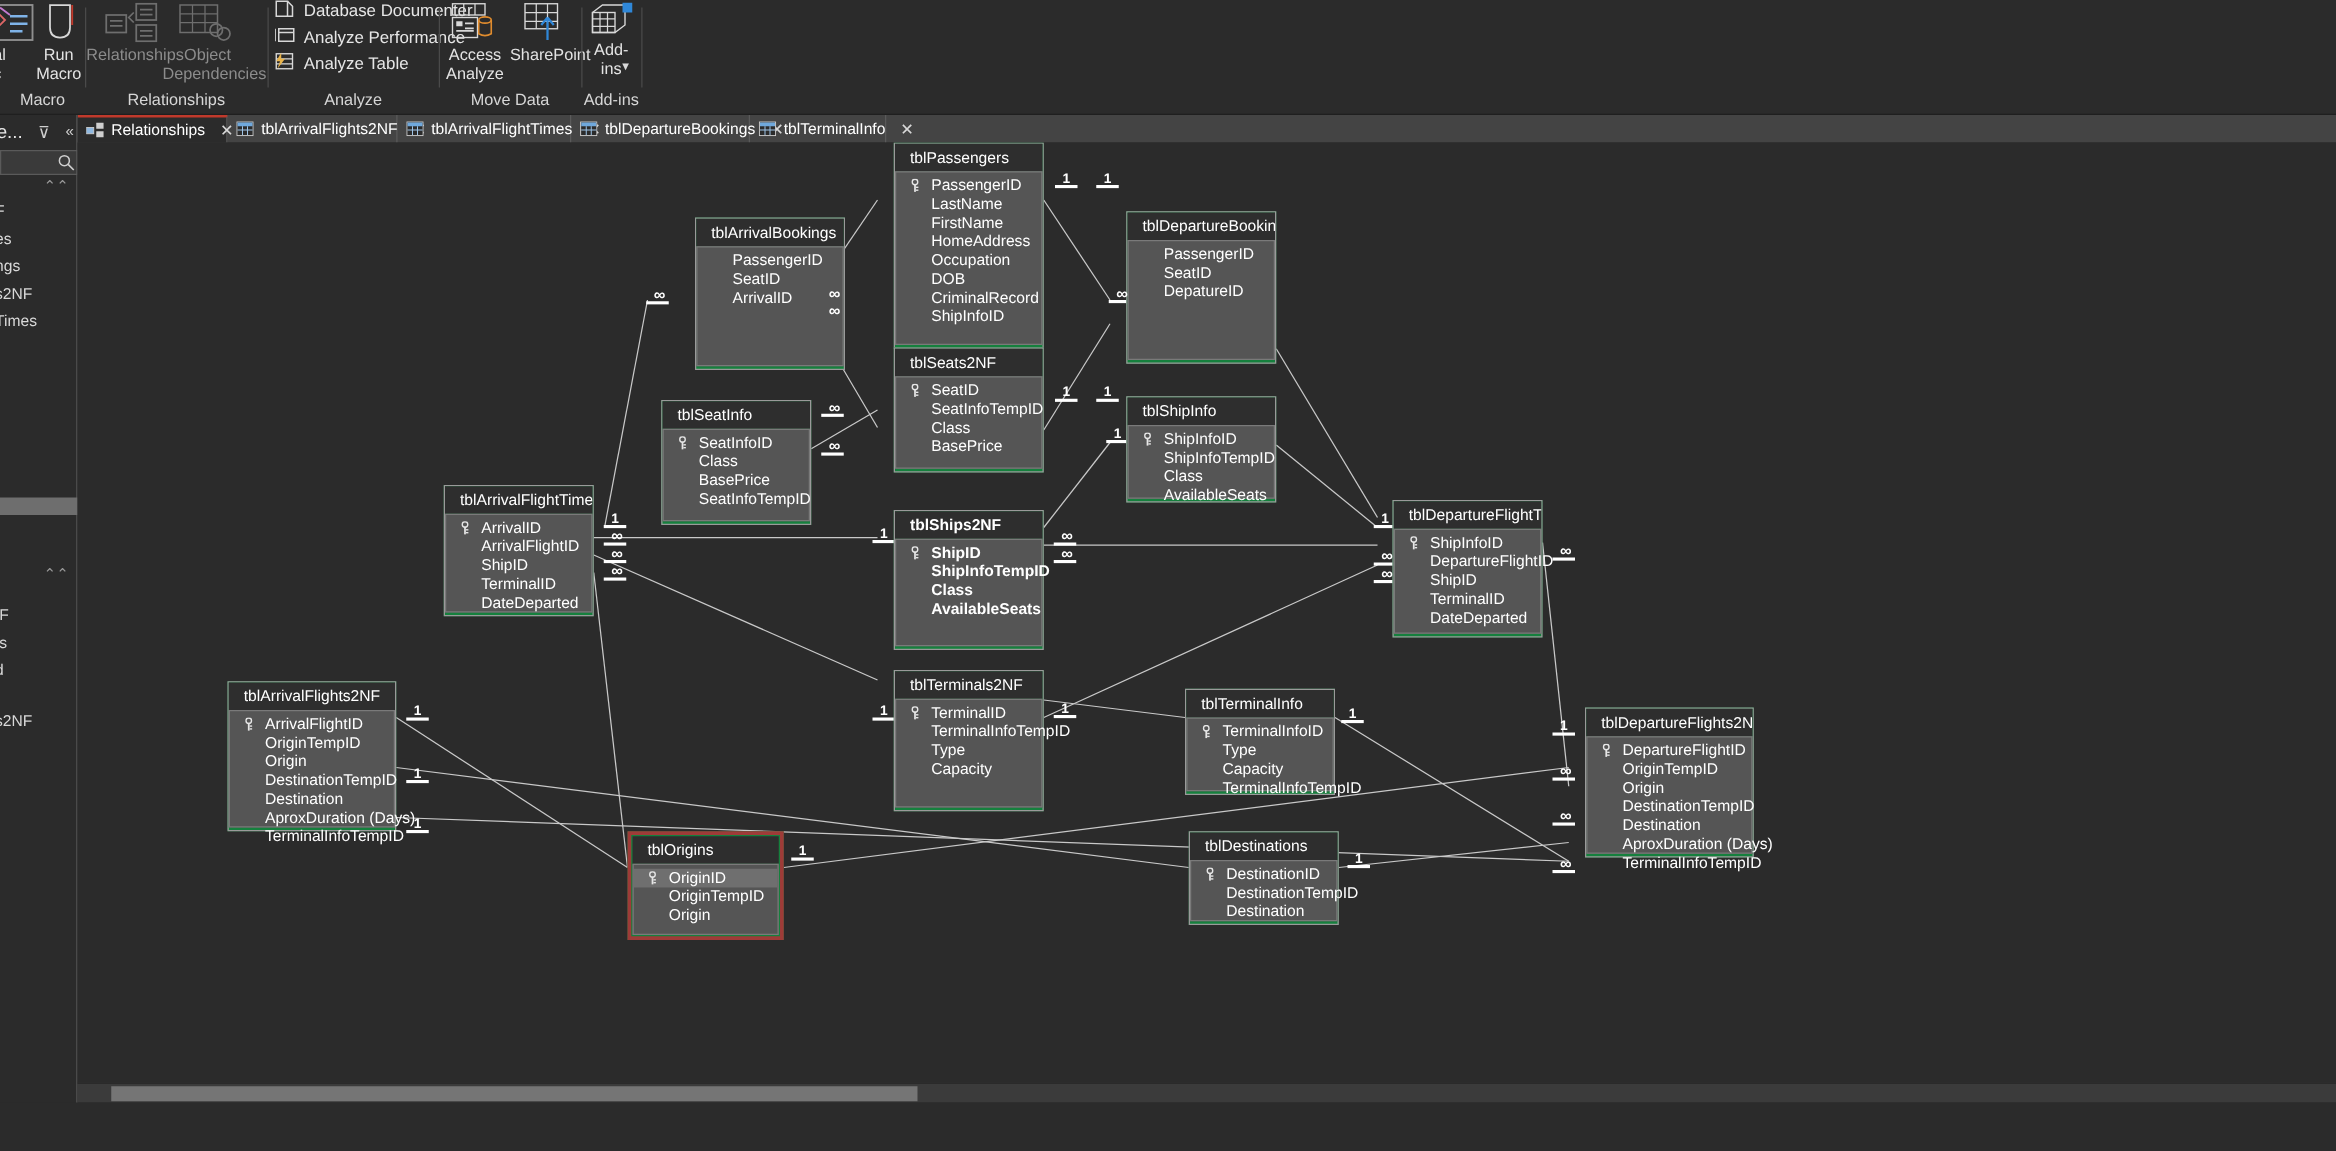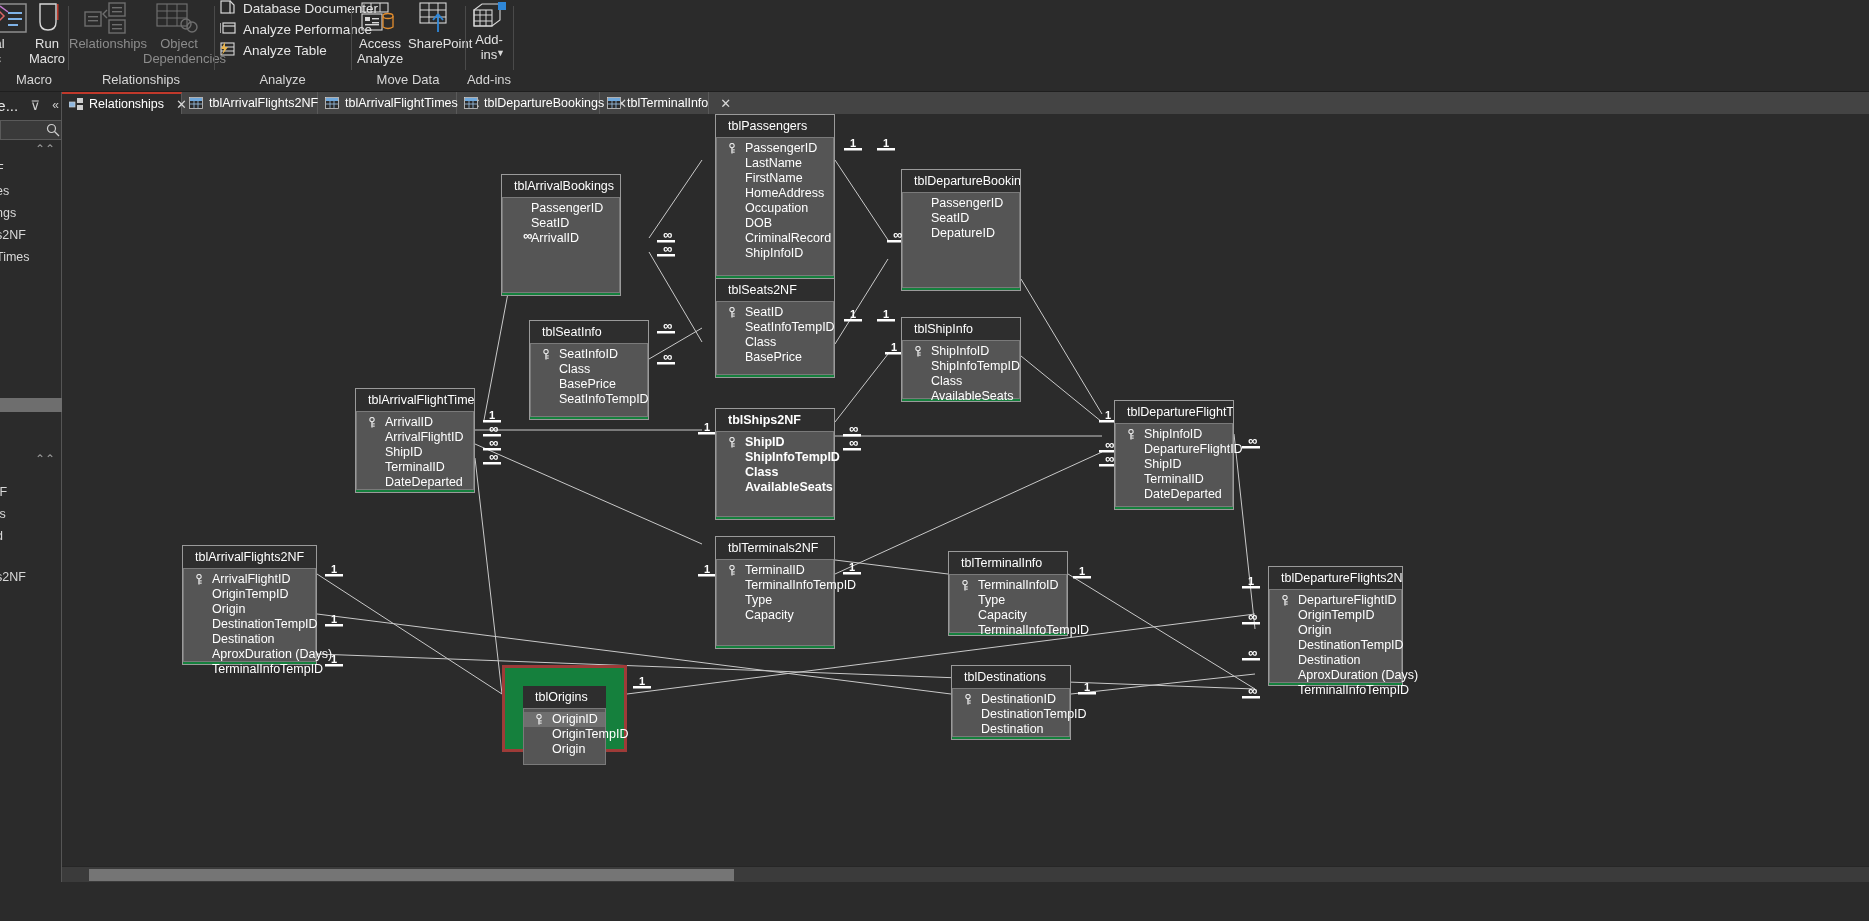--- a/index.html
+++ b/index.html
@@ -70,21 +70,21 @@
 
   
   #canvas {
     position: absolute; left: 62px; top: 114px; width: 1807px; height: 752px;
     background: #2b2b2b; overflow: hidden;
   }
   #lines { position: absolute; left: 0; top: 0; width: 1807px; height: 752px; }
 
   
   .tbox { position: absolute; border: 1px solid #9a9a9a; background: #15803d; }
-  .tbox.selected { border: 3px solid #9e3b38; padding: 18px; }
+  .tbox.selected { border: 3px solid #9e3b38; padding: 1px; }
   .tbox-title {
     height: 22px; line-height: 22px; padding-left: 12px;
     font-size: 12.5px; color: #ffffff; background: #2e2e2e;
     white-space: nowrap; overflow: hidden;
   }
   .tbox-body { background: #555555; border: 1px solid #7a7a7a; padding: 3px 0 3px 0; }
   .fld {
     height: 15px; line-height: 15px; position: relative;
     padding-left: 28px; font-size: 12.5px; color: #ffffff; white-space: nowrap;
   }
@@ -151,21 +151,21 @@
           <rect x="26" y="1" width="16" height="13" fill="none" stroke="#6e6e6e" stroke-width="1.4"></rect>
           <rect x="29" y="5" width="10" height="1.4" fill="#6e6e6e"></rect>
           <rect x="29" y="9" width="10" height="1.4" fill="#6e6e6e"></rect>
           <rect x="26" y="18" width="16" height="13" fill="none" stroke="#6e6e6e" stroke-width="1.4"></rect>
           <rect x="29" y="22" width="10" height="1.4" fill="#6e6e6e"></rect>
           <rect x="29" y="26" width="10" height="1.4" fill="#6e6e6e"></rect>
           <path d="M24 8 L20 12 L24 16" fill="none" stroke="#6e6e6e" stroke-width="1.4"></path>
         </svg>
         <div class="rib-big dim" style="top:34px">Relationships</div>
       </div>
-      <div style="position:absolute;left:74px;top:2px;width:72px;height:62px;">
+      <div style="position:absolute;left:61px;top:2px;width:72px;height:62px;">
         <svg width="46" height="32" viewBox="0 0 46 32" style="position:absolute;left:10px;top:0">
           <rect x="4" y="2" width="30" height="22" fill="none" stroke="#6e6e6e" stroke-width="1.2"></rect>
           <line x1="4" y1="9" x2="34" y2="9" stroke="#6e6e6e" stroke-width="1"></line>
           <line x1="4" y1="16" x2="34" y2="16" stroke="#6e6e6e" stroke-width="1"></line>
           <line x1="14" y1="2" x2="14" y2="24" stroke="#6e6e6e" stroke-width="1"></line>
           <line x1="24" y1="2" x2="24" y2="24" stroke="#6e6e6e" stroke-width="1"></line>
           <circle cx="33" cy="22" r="5" fill="none" stroke="#6e6e6e" stroke-width="1.4"></circle>
           <circle cx="39" cy="25" r="5" fill="none" stroke="#6e6e6e" stroke-width="1.4"></circle>
         </svg>
         <div class="rib-big dim" style="top:34px">Object</div>
@@ -414,21 +414,21 @@
               </svg></span><span>PassengerID</span></div>
           <div class="fld"><span>LastName</span></div>
           <div class="fld"><span>FirstName</span></div>
           <div class="fld"><span>HomeAddress</span></div>
           <div class="fld"><span>Occupation</span></div>
           <div class="fld"><span>DOB</span></div>
           <div class="fld"><span>CriminalRecord</span></div>
           <div class="fld"><span>ShipInfoID</span></div>
         </div>
       </div>
-      <div class="tbox" style="left: 439px; top: 60px; width: 120px; height: 122px;">
+      <div class="tbox" style="left: 494px; top: 60px; width: 120px; height: 122px;">
         <div class="tbox-title">tblArrivalBookings</div>
         <div class="tbox-body" style="height: 96px;">
           <div class="fld"><span>PassengerID</span></div>
           <div class="fld"><span>SeatID</span></div>
           <div class="fld"><span>ArrivalID</span></div>
         </div>
       </div>
       <div class="tbox" style="left: 839px; top: 55px; width: 120px; height: 122px;">
         <div class="tbox-title">tblDepartureBookings</div>
         <div class="tbox-body" style="height: 96px;">

